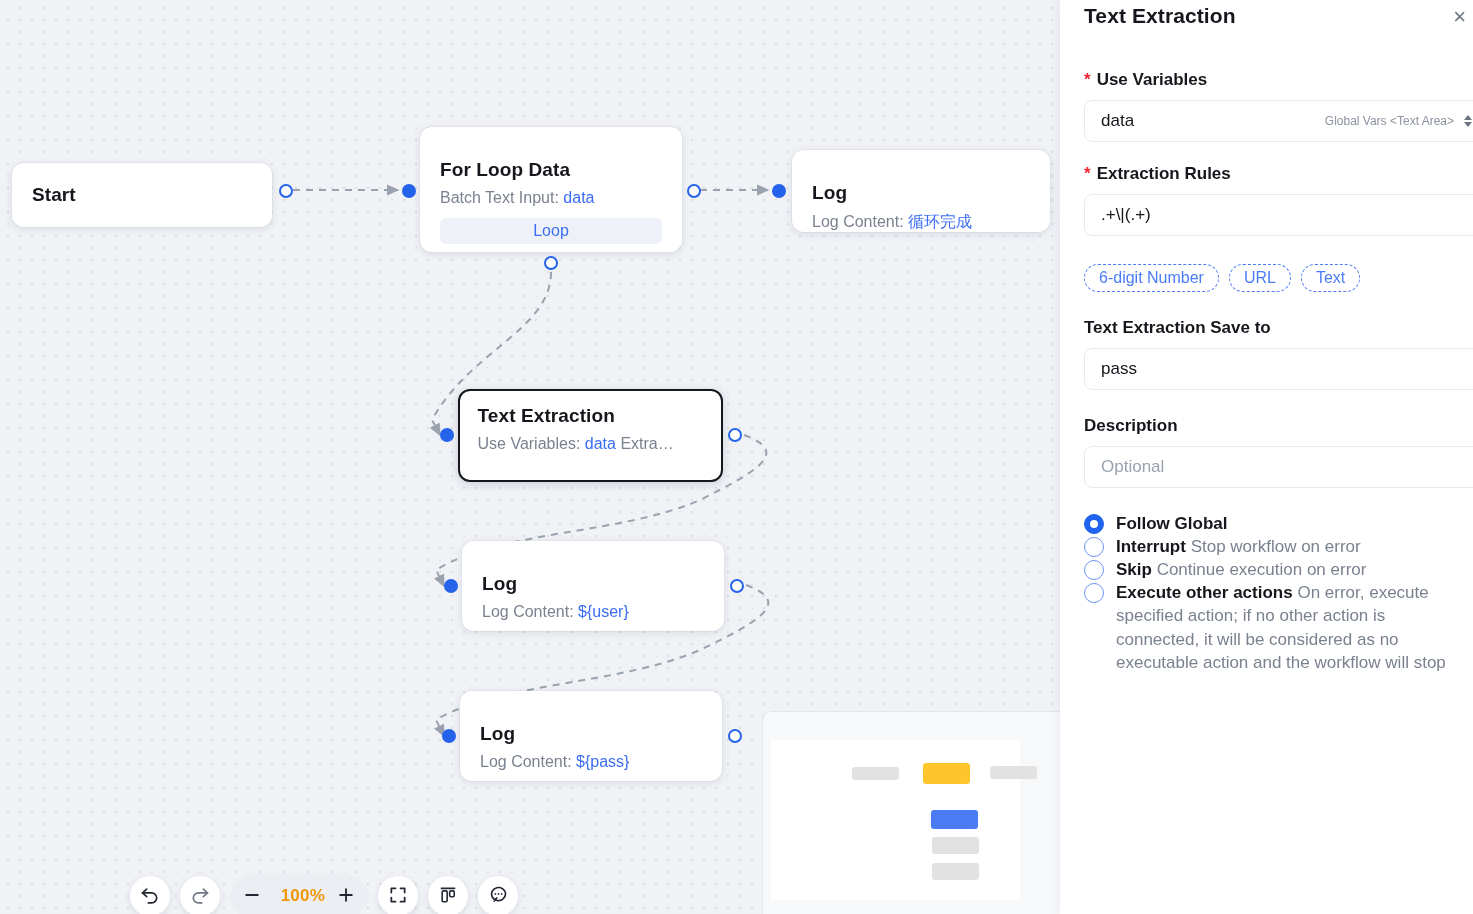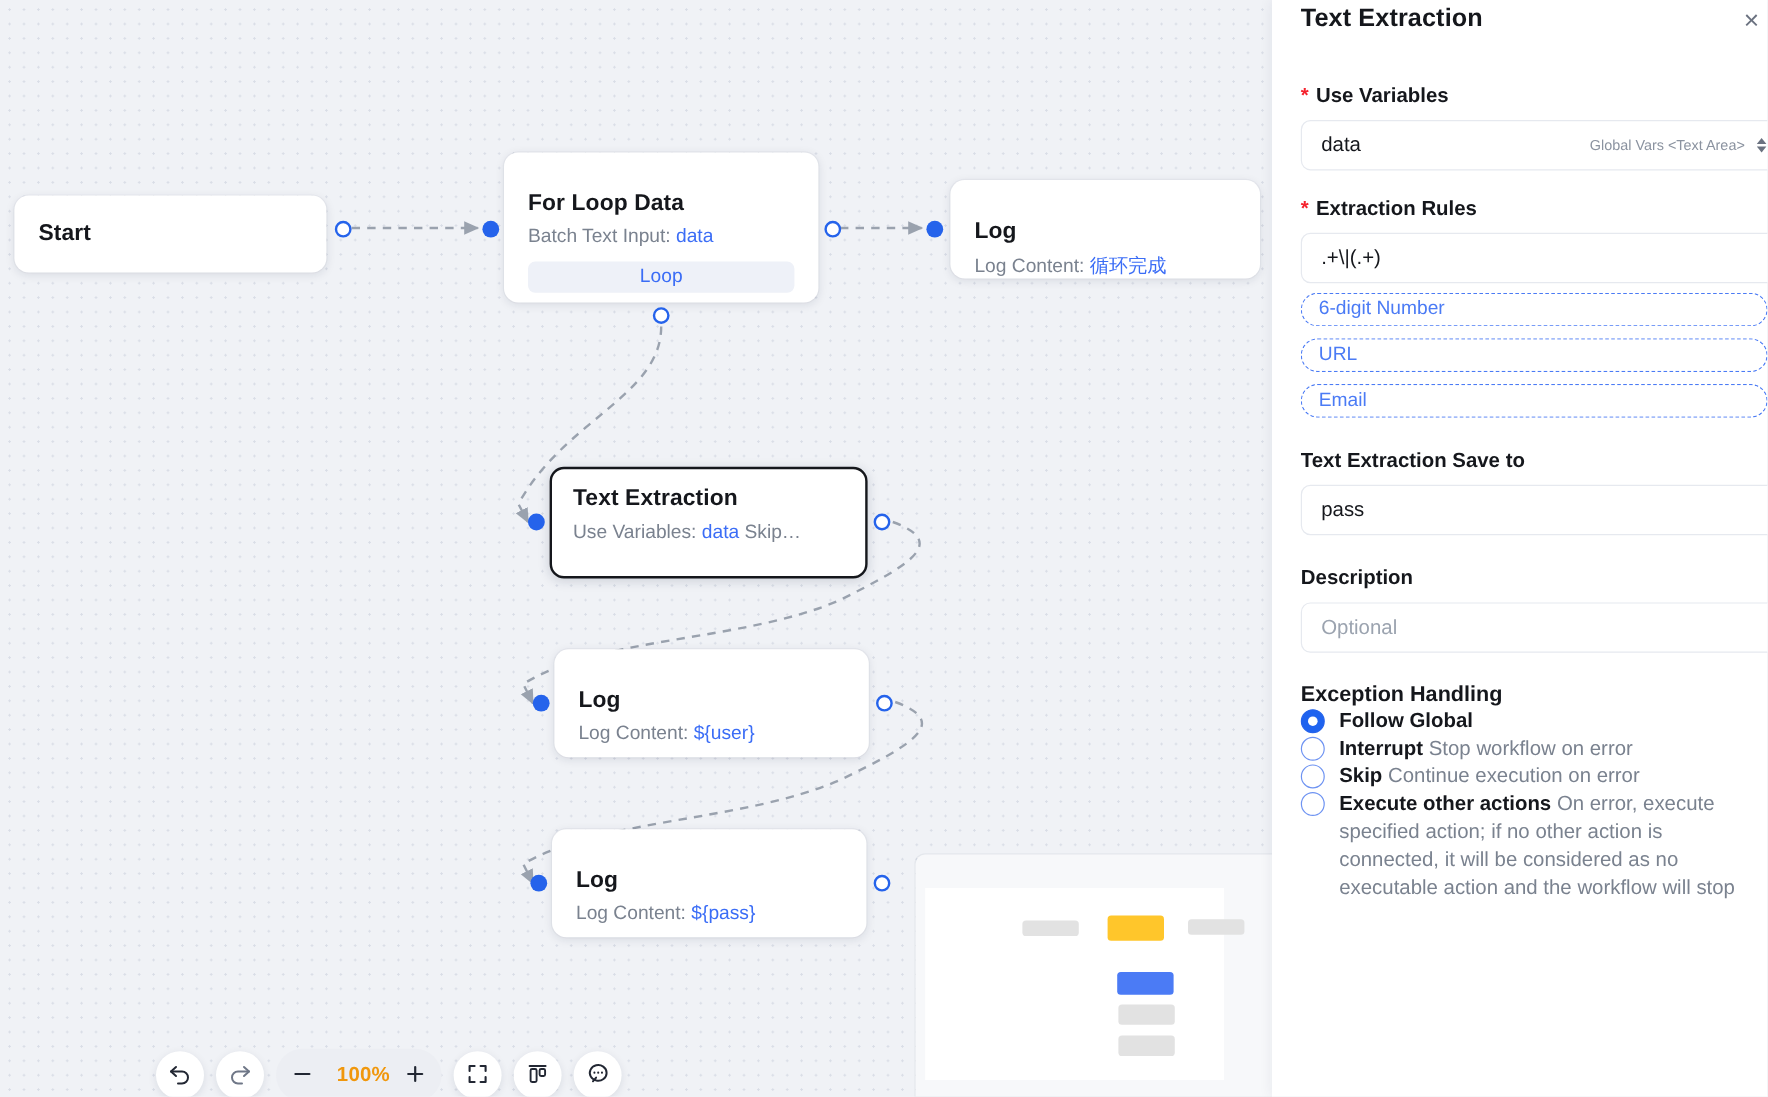--- a/index.html
+++ b/index.html
@@ -147,21 +147,21 @@
   .ctl .placeholder { font-size: 17px; color: #9ba3af; }
   .ctl .hint { margin-left: auto; font-size: 12px; color: #8b93a0; }
   .chev {
     margin-left: 10px; display: flex; flex-direction: column;
     align-items: center; justify-content: center; gap: 2px; color: #6b7280;
   }
   .caret { width: 0; height: 0; border-left: 4px solid transparent; border-right: 4px solid transparent; }
   .caret.up { border-bottom: 5px solid #6b7280; }
   .caret.dn { border-top: 5px solid #6b7280; }
 
-  .chips { display: flex; gap: 10px; margin-top: 8px; flex-direction: column; }
+  .chips { display: flex; gap: 10px; margin-top: 28px; }
   .chip {
     border: 1px dashed #4b7bf5; border-radius: 14px;
     color: #4b7bf5; font-size: 16px;
     padding: 4px 14px; cursor: pointer; background: #fff;
     white-space: nowrap;
   }
 
   .sec { margin-top: 24px; }
   .sec-title { font-size: 18px; font-weight: 700; color: #15171c; }
 
@@ -229,21 +229,21 @@
         <span class="val">循环完成</span>
       </div>
     </div>
     <div class="port in" style="left:772px; top:184px;"></div>
 
     <div class="node selected" style="left:458px; top:389px; width:265px; height:93px;">
       <div class="node-title">Text Extraction</div>
       <div class="node-sub">
         <span class="muted">Use Variables:</span>
         <span class="val">data</span>
-        <span class="muted">Skip…</span>
+        <span class="muted">Extra…</span>
       </div>
     </div>
     <div class="port in" style="left:440px; top:428px;"></div>
     <div class="port out" style="left:728px; top:428px;"></div>
 
     <div class="node" style="left:462px; top:541px; width:262px; height:90px;">
       <div class="node-title">Log</div>
       <div class="node-sub">
         <span class="muted">Log Content:</span>
         <span class="val">${user}</span>
@@ -370,21 +370,21 @@
       <div class="field-label">
         <span class="req">*</span>
         <span>Extraction Rules</span>
       </div>
       <div class="ctl">
         <span class="value">.+\|(.+)</span>
       </div>
       <div class="chips">
         <span class="chip">6-digit Number</span>
         <span class="chip">URL</span>
-        <span class="chip">Email</span>
+        <span class="chip">Text</span>
       </div>
     </div>
 
     <div style="margin-top:26px;">
       <div class="field-label">
         <span>Text Extraction Save to</span>
       </div>
       <div class="ctl">
         <span class="value">pass</span>
       </div>
@@ -393,21 +393,20 @@
     <div style="margin-top:26px;">
       <div class="field-label">
         <span>Description</span>
       </div>
       <div class="ctl">
         <span class="placeholder">Optional</span>
       </div>
     </div>
 
     <div class="sec">
-      <div class="sec-title">Exception Handling</div>
 
       <div class="radio-row">
         <span class="radio on"></span>
         <span class="radio-body">
           <span class="radio-label">Follow Global</span>
         </span>
       </div>
 
       <div class="radio-row">
         <span class="radio"></span>

